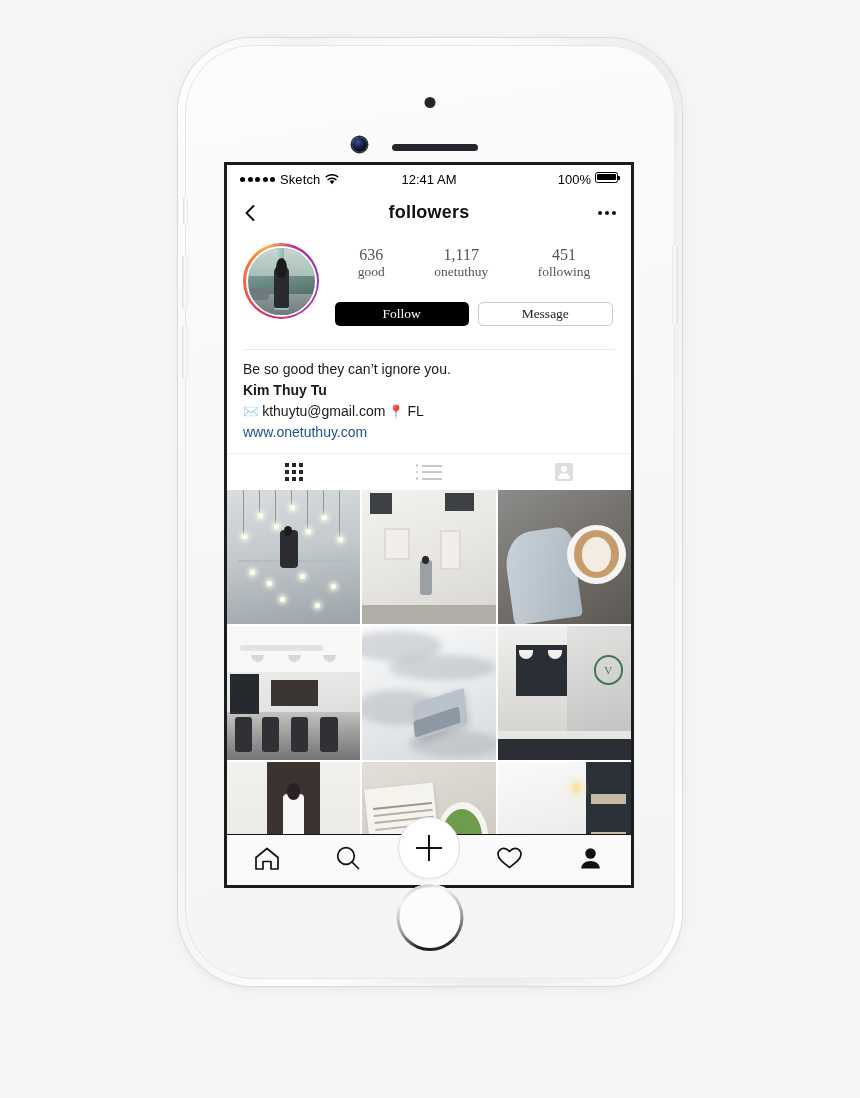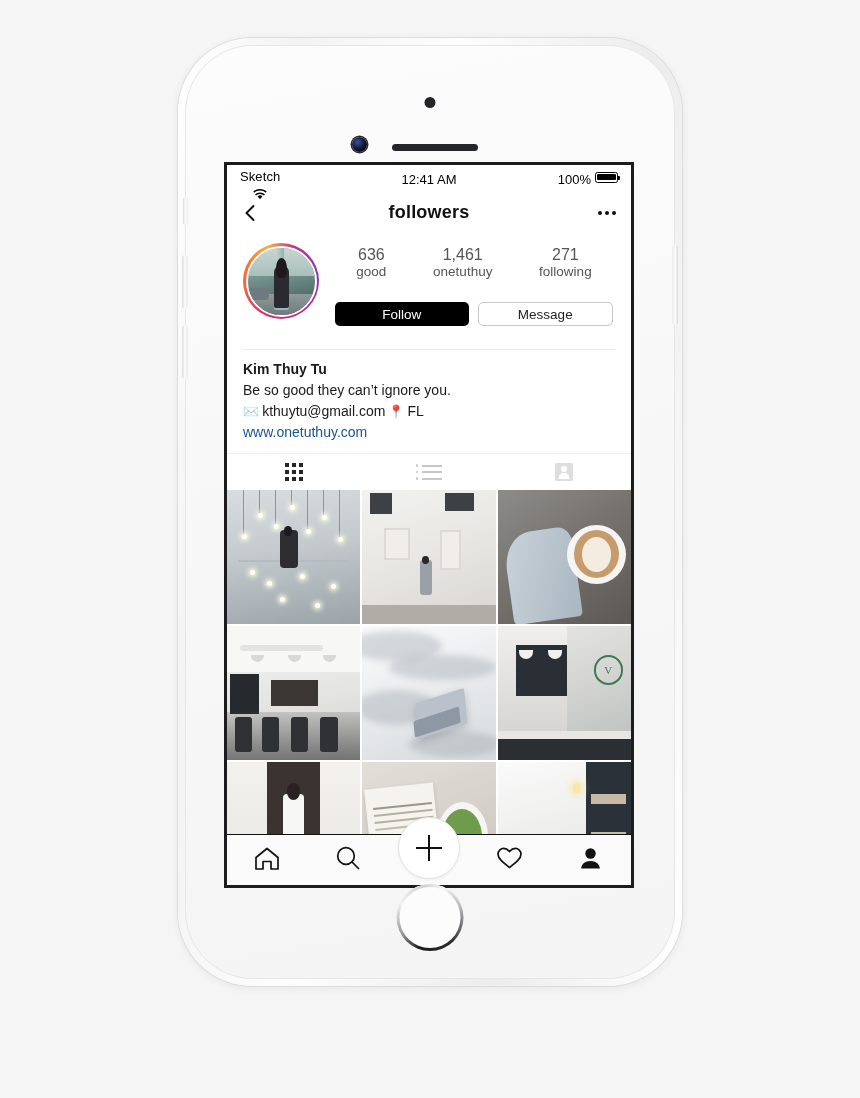--- a/index.html
+++ b/index.html
@@ -78,21 +78,21 @@
   }
 
   
   #status-bar {
     height:28px; flex:none;
     display:flex; align-items:center;
     padding:0 13px;
     font-size:12.5px; color:#000; font-weight:700;
     position:relative;
   }
-  .sb-left { display:flex; align-items:center; gap:5px;flex-direction:column; }
+  .sb-left { display:flex; align-items:center; gap:5px; }
   .dots { display:flex; gap:2.5px; }
   .dots i { width:5px; height:5px; border-radius:50%; background:#000; display:block; }
   .carrier { font-weight:400; font-size:13px; letter-spacing:.1px; }
   .wifi { position:relative; width:14px; height:11px; }
   .wifi svg { display:block; }
   .sb-center {
     position:absolute; left:0; right:0; text-align:center;
     font-size:13px; font-weight:400; pointer-events:none;
   }
   .sb-right {
@@ -145,21 +145,21 @@
   
   #avatar .sky { position:absolute; left:0; top:0; right:0; height:42%; background:linear-gradient(180deg,#c9d6d2,#a9bfba); }
   #avatar .pole { position:absolute; left:44%; top:0; width:11%; height:100%; background:linear-gradient(90deg,#b9d3cd,#8fb3ac); }
   #avatar .street { position:absolute; left:0; bottom:0; right:0; height:30%; background:linear-gradient(180deg,#8d9a99,#6d7b7b); }
   #avatar .body { position:absolute; left:40%; top:28%; width:22%; height:62%; background:#2a2a30; border-radius:6px 6px 2px 2px; }
   #avatar .jeans { position:absolute; left:40%; top:68%; width:22%; height:26%; background:#9ab4cc; border-radius:2px; }
   #avatar .head { position:absolute; left:45%; top:18%; width:12%; height:14%; border-radius:50%; background:#e3bfa4; }
   #avatar .hair { position:absolute; left:43%; top:15%; width:16%; height:30%; background:#1d1a1b; border-radius:50% 50% 40% 40%; }
   #avatar .car { position:absolute; left:2%; bottom:22%; width:30%; height:18%; background:#6e7a80; border-radius:4px; }
 
-  #stats-col { flex:1; padding-left:14px; }
+  #stats-col { flex:1; padding-left:14px;font-family:Liberation Serif, serif; }
   #stats-row {
     display:flex; justify-content:space-around; text-align:center;
     padding-top:3px;
   }
   .stat { line-height:1.12; }
   .stat .num { font-size:16px; color:#555; font-weight:400; }
   .stat .lbl { font-size:13.5px; color:#555; }
 
   #action-row { display:flex; gap:9px; margin-top:11px; padding:12px 2px; }
   #follow-btn {
@@ -365,40 +365,40 @@
           </div>
         </div>
 
         <div id="stats-col">
           <div id="stats-row">
             <div class="stat">
               <div class="num">636</div>
               <div class="lbl">good</div>
             </div>
             <div class="stat">
-              <div class="num">1,461</div>
+              <div class="num">1,117</div>
               <div class="lbl">onetuthuy</div>
             </div>
             <div class="stat">
-              <div class="num">271</div>
+              <div class="num">451</div>
               <div class="lbl">following</div>
             </div>
           </div>
           <div id="action-row">
             <button id="follow-btn">Follow</button>
             <button id="message-btn">Message</button>
           </div>
         </div>
       </div>
 
       <div id="divider"></div>
 
       <div id="bio">
+        <div id="bio-line">Be so good they can’t ignore you.</div>
         <div id="bio-name">Kim Thuy Tu</div>
-        <div id="bio-line">Be so good they can’t ignore you.</div>
         <div id="bio-contact">
           <span class="emoji">✉️</span>
           <span>kthuytu@gmail.com</span>
           <span class="emoji">📍</span>
           <span>FL</span>
         </div>
         <a id="bio-link">www.onetuthuy.com</a>
       </div>
 
       <div id="tab-strip">

